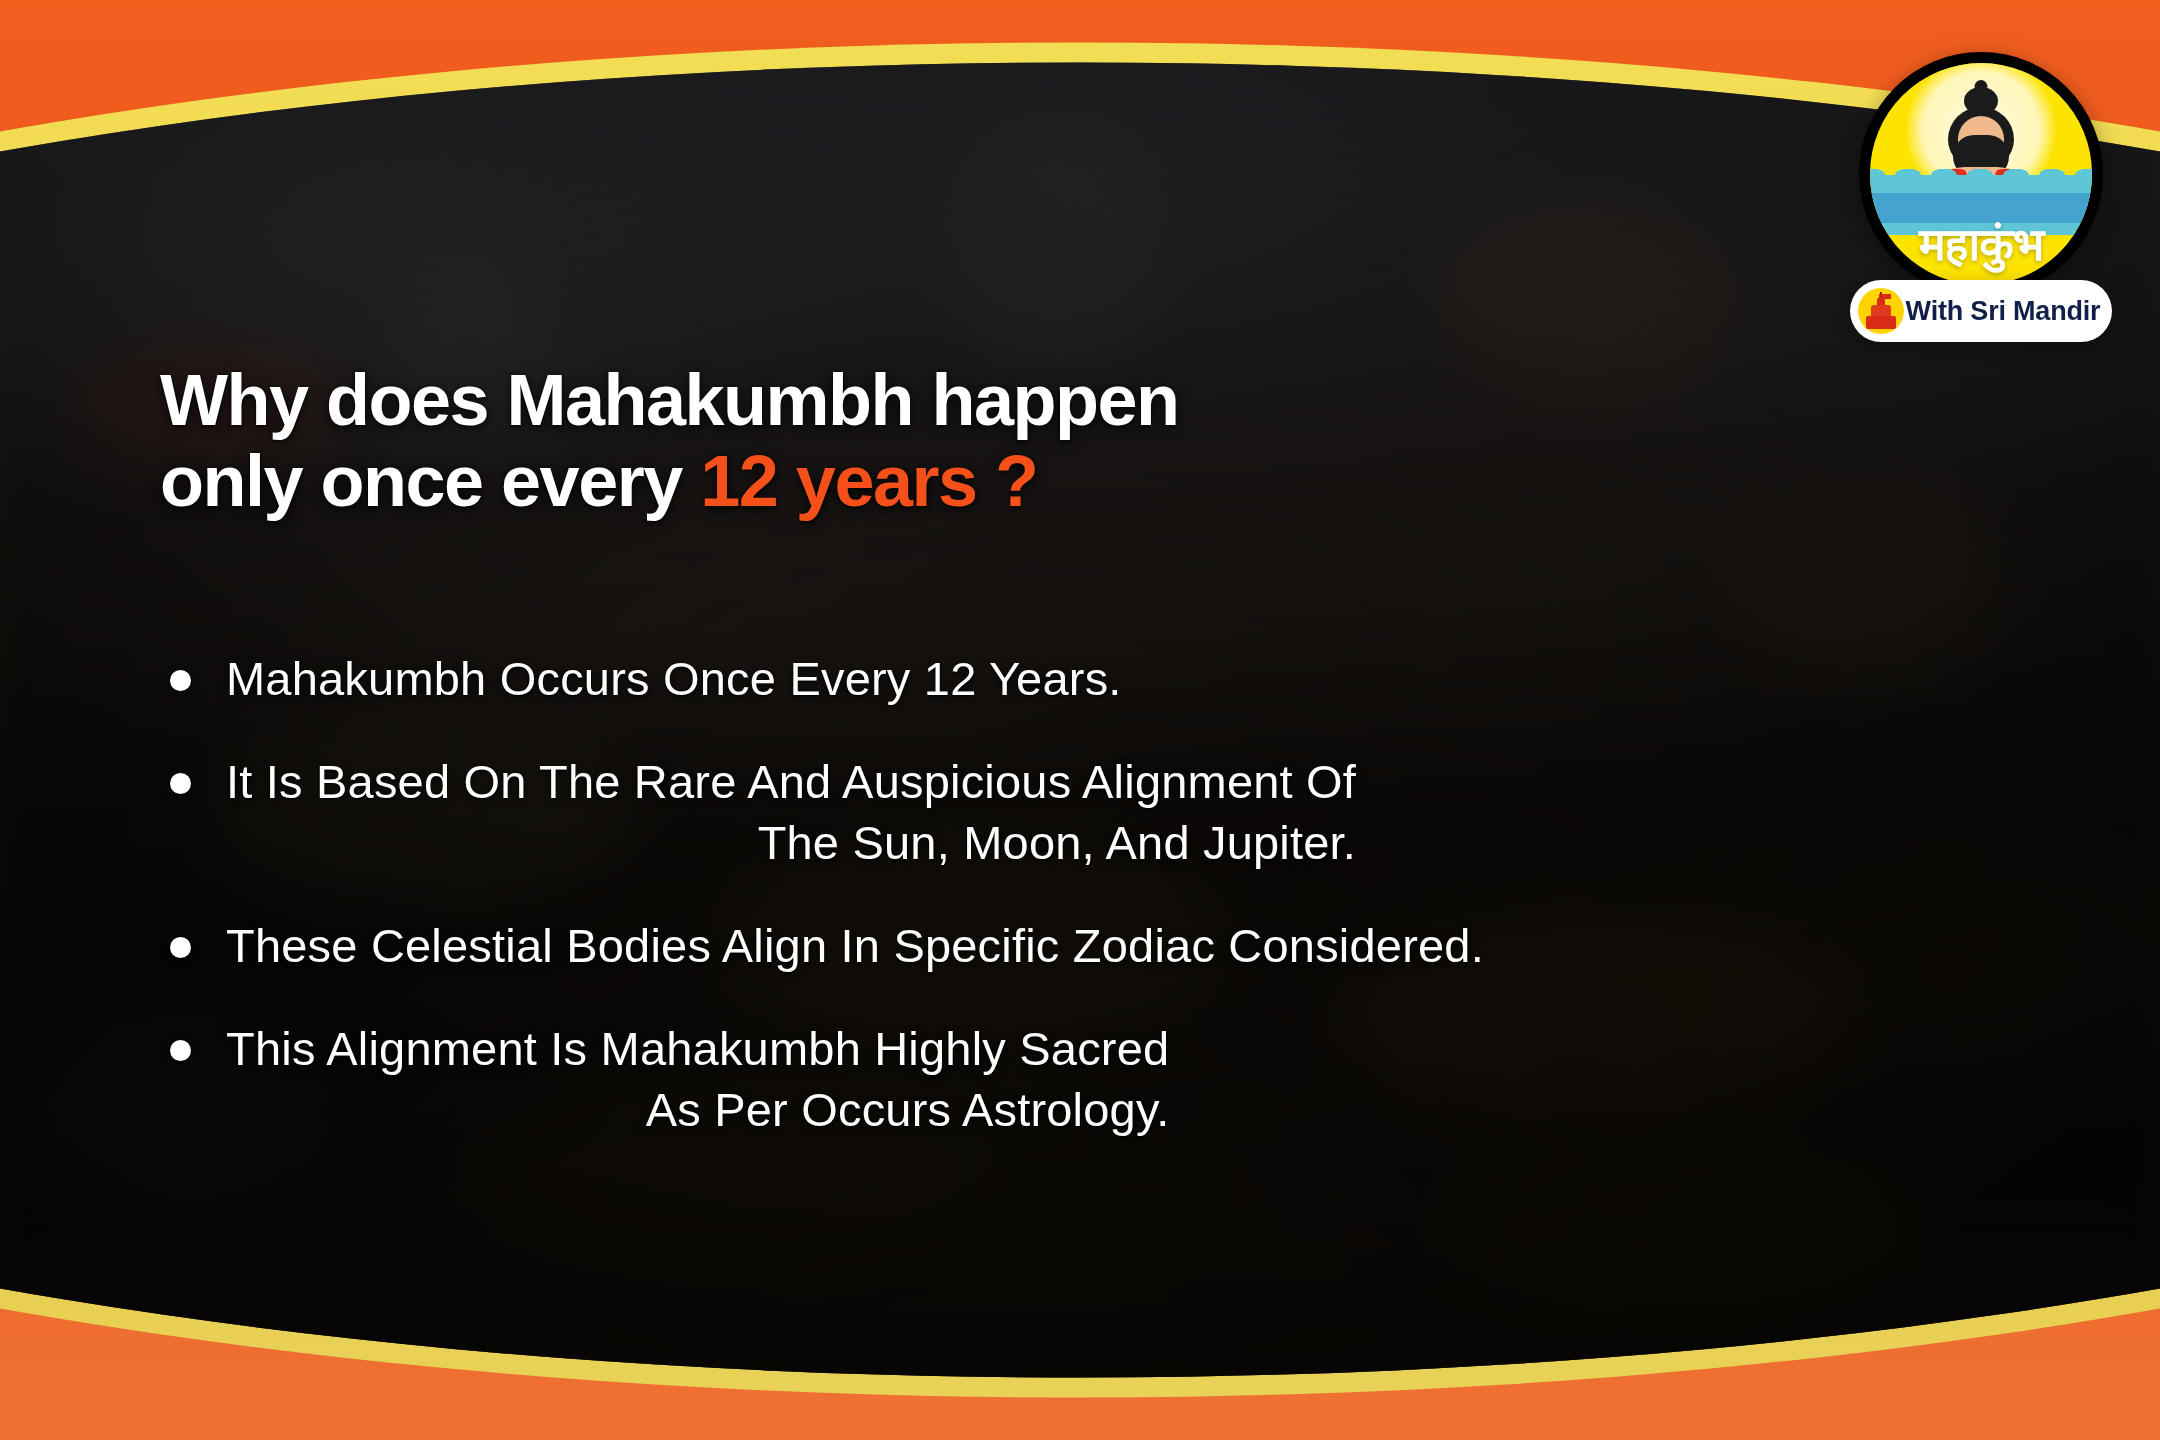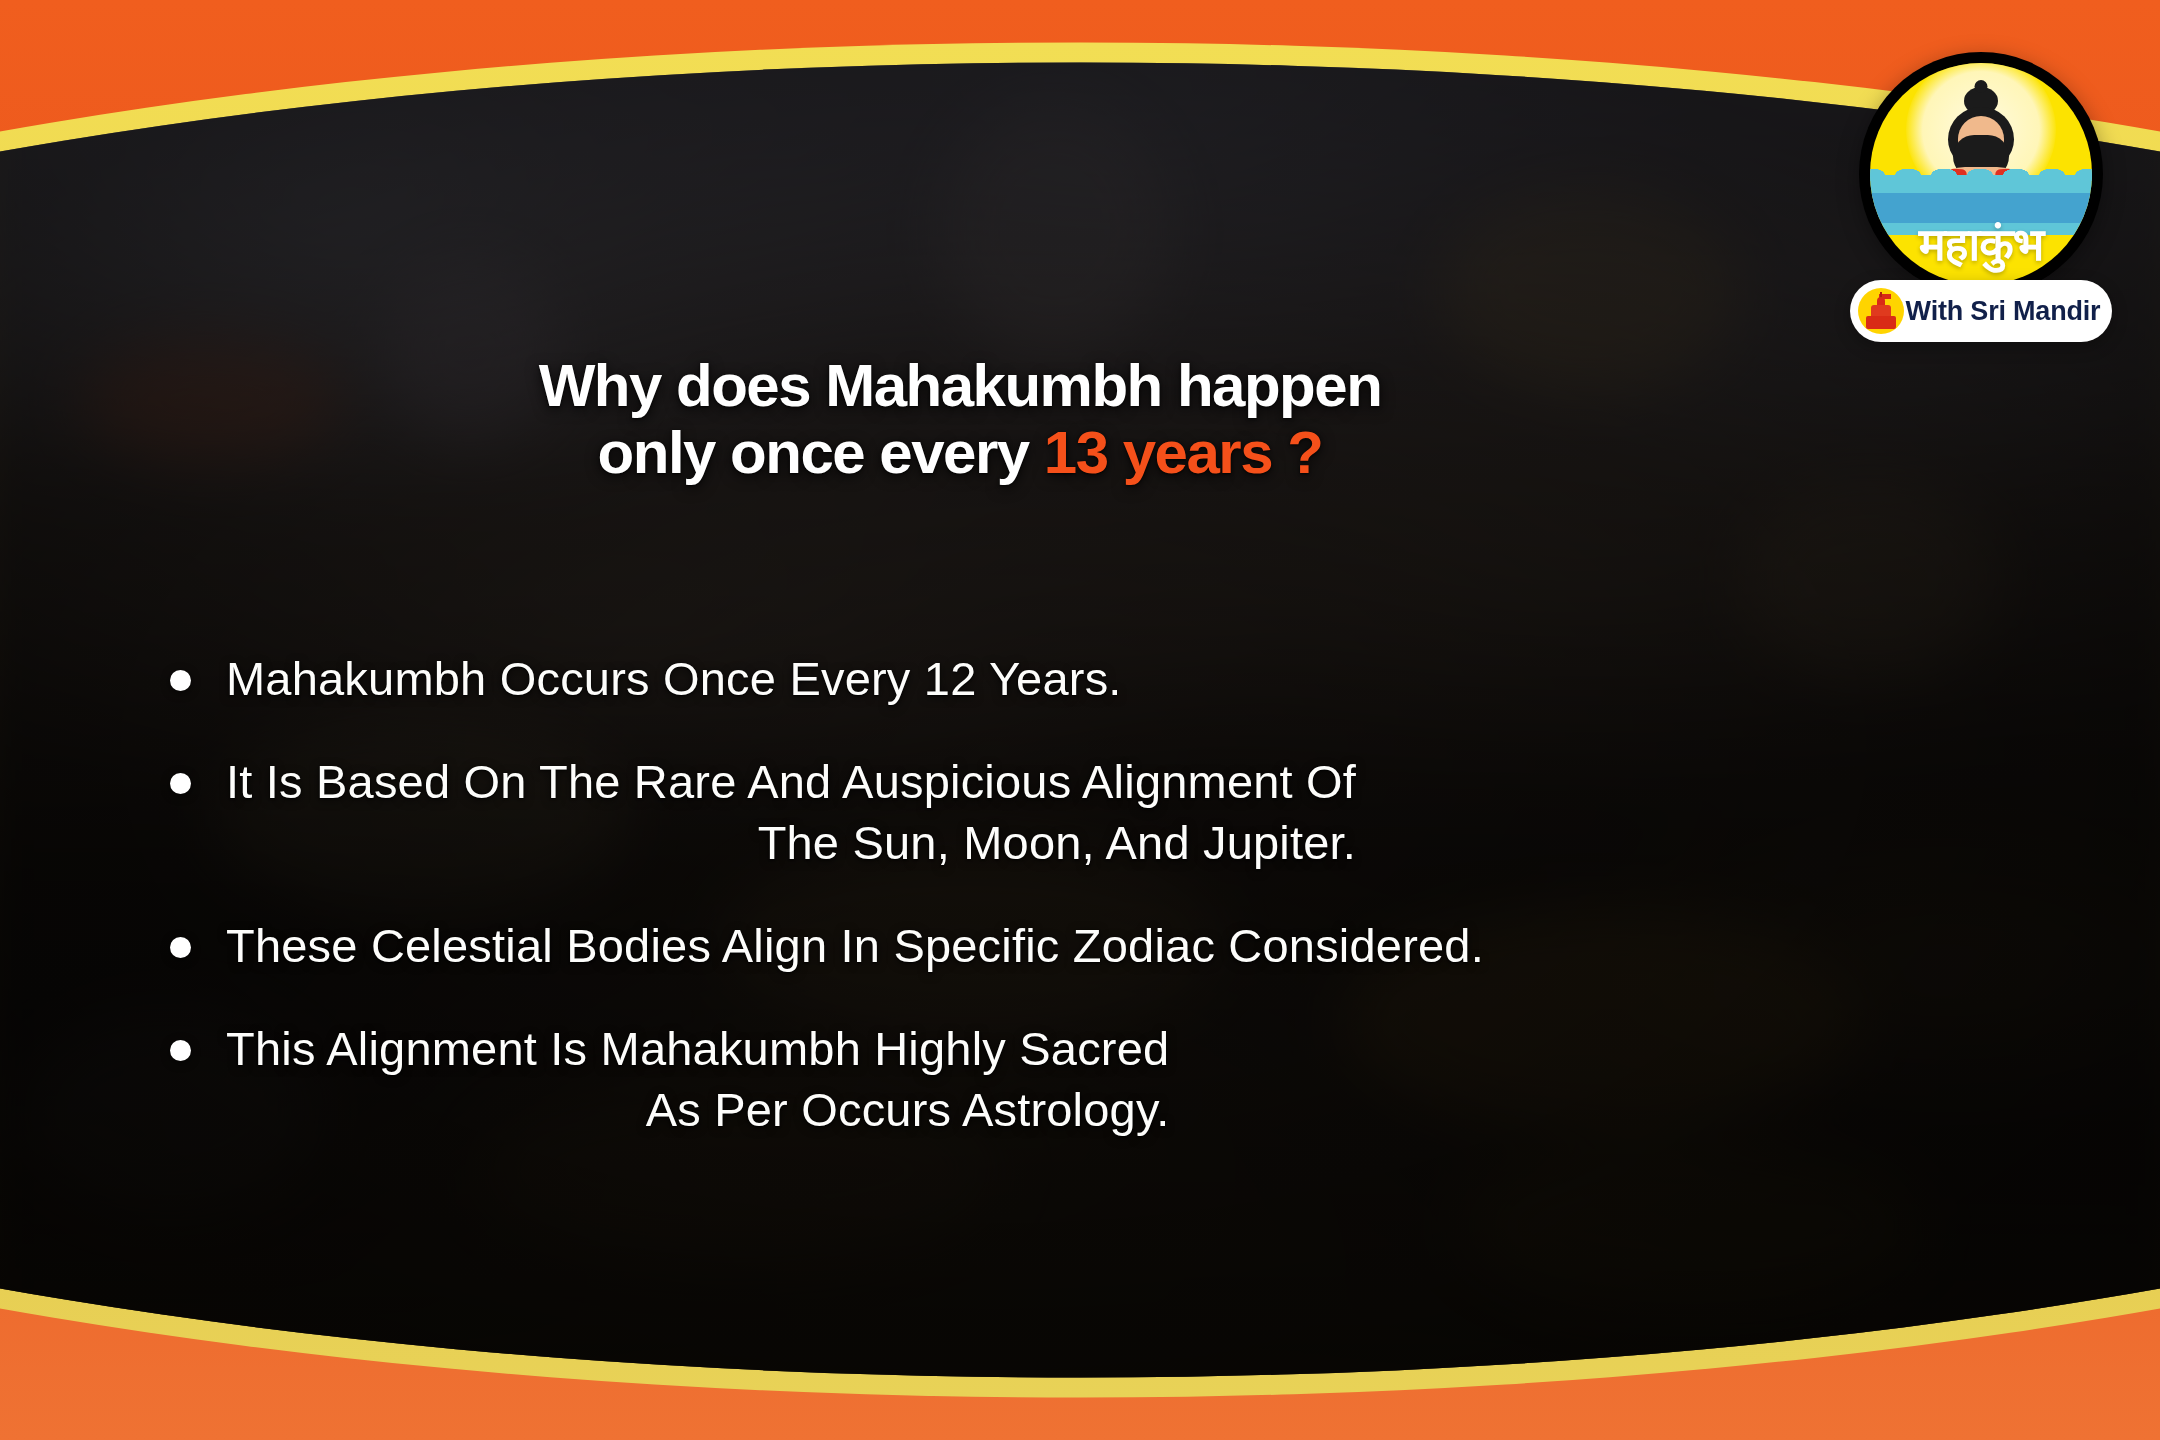--- a/index.html
+++ b/index.html
@@ -83,28 +83,27 @@
     overflow: hidden;
   }
   .frame-hole .bg-layer { position: absolute; left: 50%; top: 50%; transform: translate(-50%, -50%); width: 2160px; height: 1440px; }
 
   
   .headline {
     position: absolute;
     left: 160px;
     top: 312px;
     width: 1600px;
-    font-size: 60px;
+    font-size: 72px;
     font-weight: 800;
     line-height: 1.12;
     letter-spacing: -1.5px;
     color: #ffffff;
     text-shadow: 0 3px 14px rgba(0,0,0,0.75), 0 1px 3px rgba(0,0,0,0.8);
     font-stretch: condensed;
-    text-align: center;
   }
   .headline .hl-line { display: block; white-space: nowrap; }
   .hl-accent { color: #F5501A; }
   .hl-qmark { color: #F5501A; }
 
   
   .bullets {
     position: absolute;
     left: 170px;
     top: 648px;
@@ -274,21 +273,21 @@
         <div class="blob" style="left:520px;  top:1120px; width:520px; height:180px; background:rgba(70,55,30,0.40);"></div>
         <div class="blob" style="left:1500px; top:1180px; width:460px; height:170px; background:rgba(92,72,30,0.34);"></div>
         <div class="blob" style="left:60px;   top:1050px; width:300px; height:200px; background:rgba(80,72,60,0.28);"></div>
       </div>
       <div class="bg-darken"></div>
     </div>
   </div>
 
   <h1 class="headline">
     <span class="hl-line">Why does Mahakumbh happen</span>
-    <span class="hl-line"><span>only once every </span><span class="hl-accent">13 years</span><span class="hl-qmark"> ?</span></span>
+    <span class="hl-line"><span>only once every </span><span class="hl-accent">12 years</span><span class="hl-qmark"> ?</span></span>
   </h1>
 
   <ul class="bullets" style="list-style:none;margin:0;padding:0;">
 
     <li class="bullet-row">
       <span class="bullet-dot"></span>
       <span class="bullet-text">
         <span class="bl-line">Mahakumbh Occurs Once Every 12 Years.</span>
       </span>
     </li>

